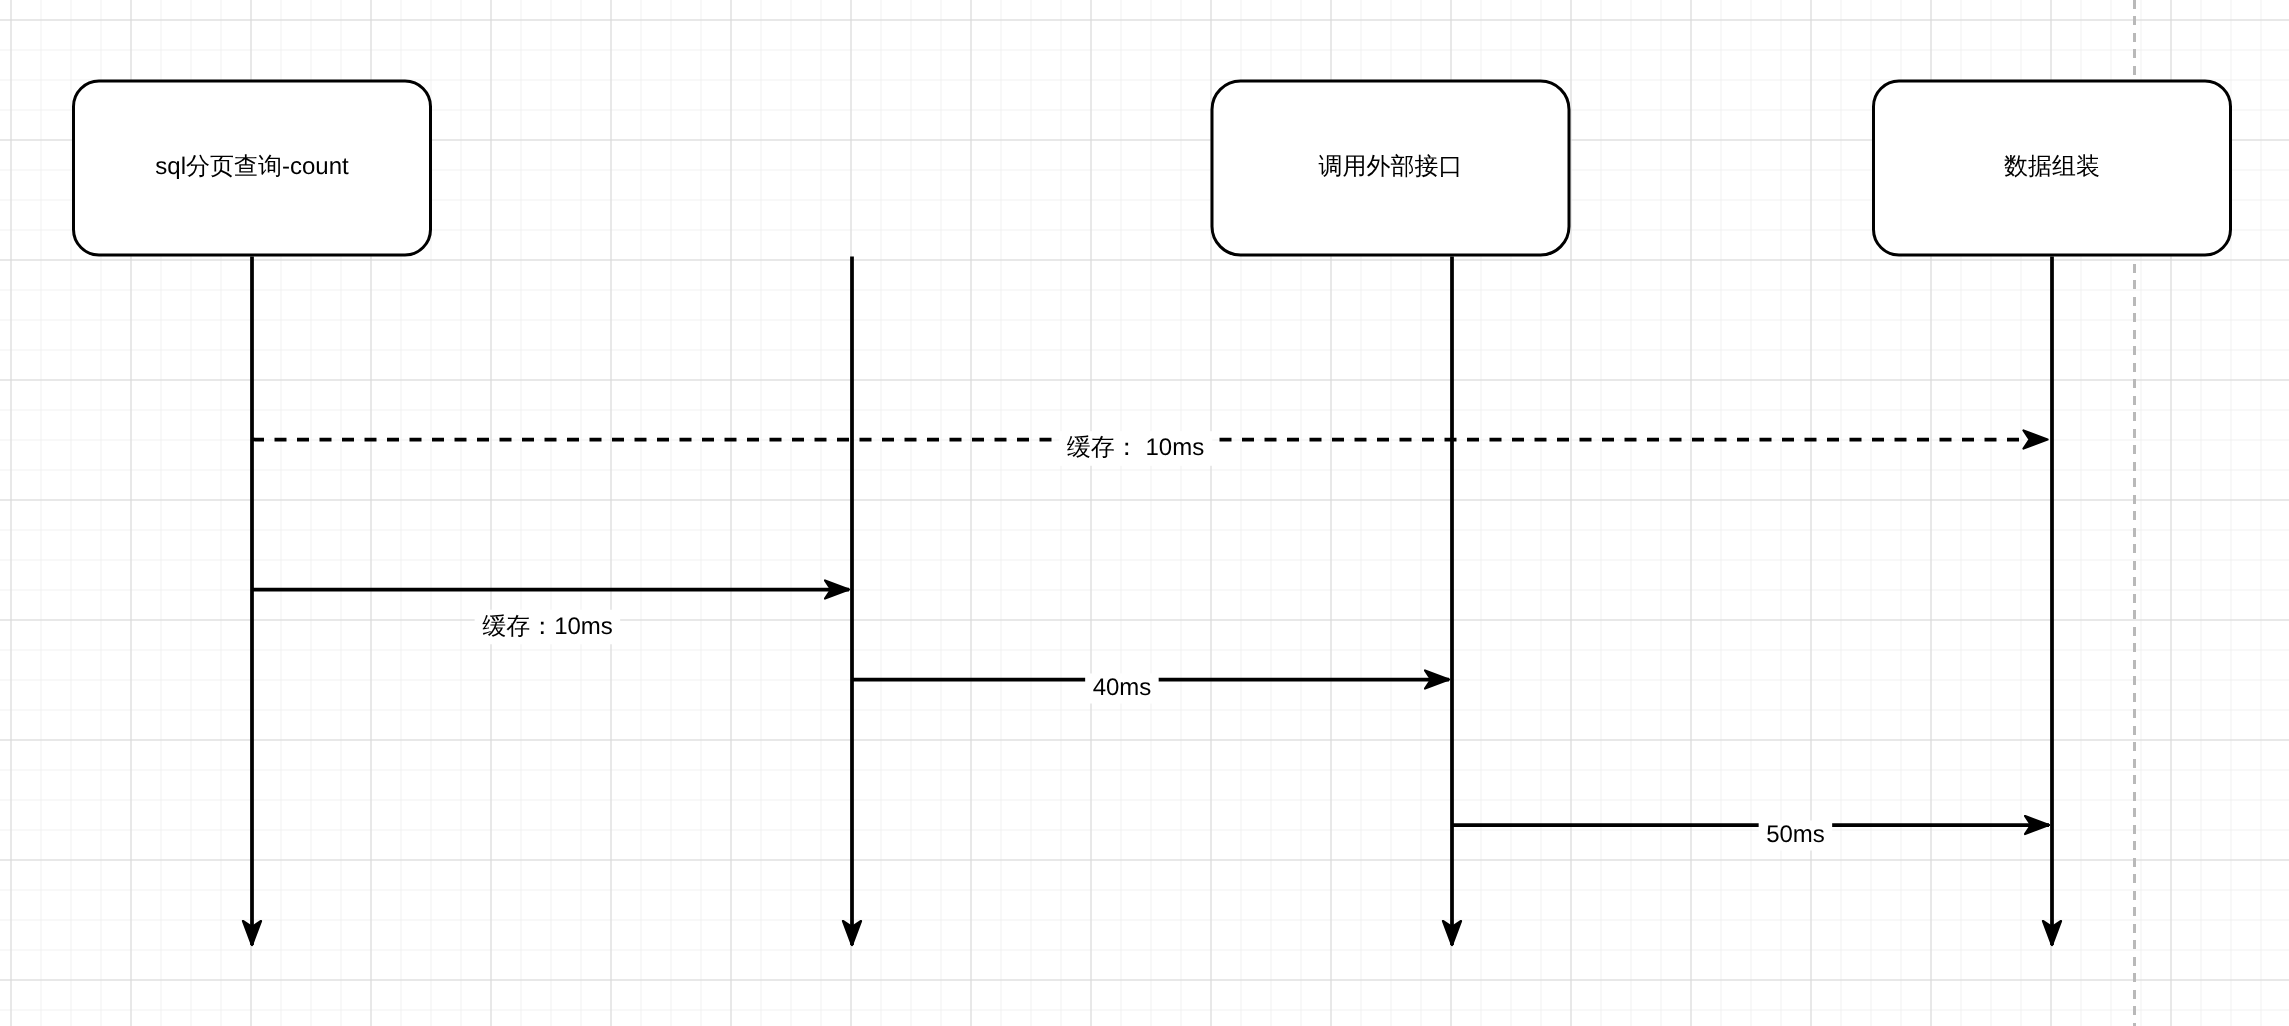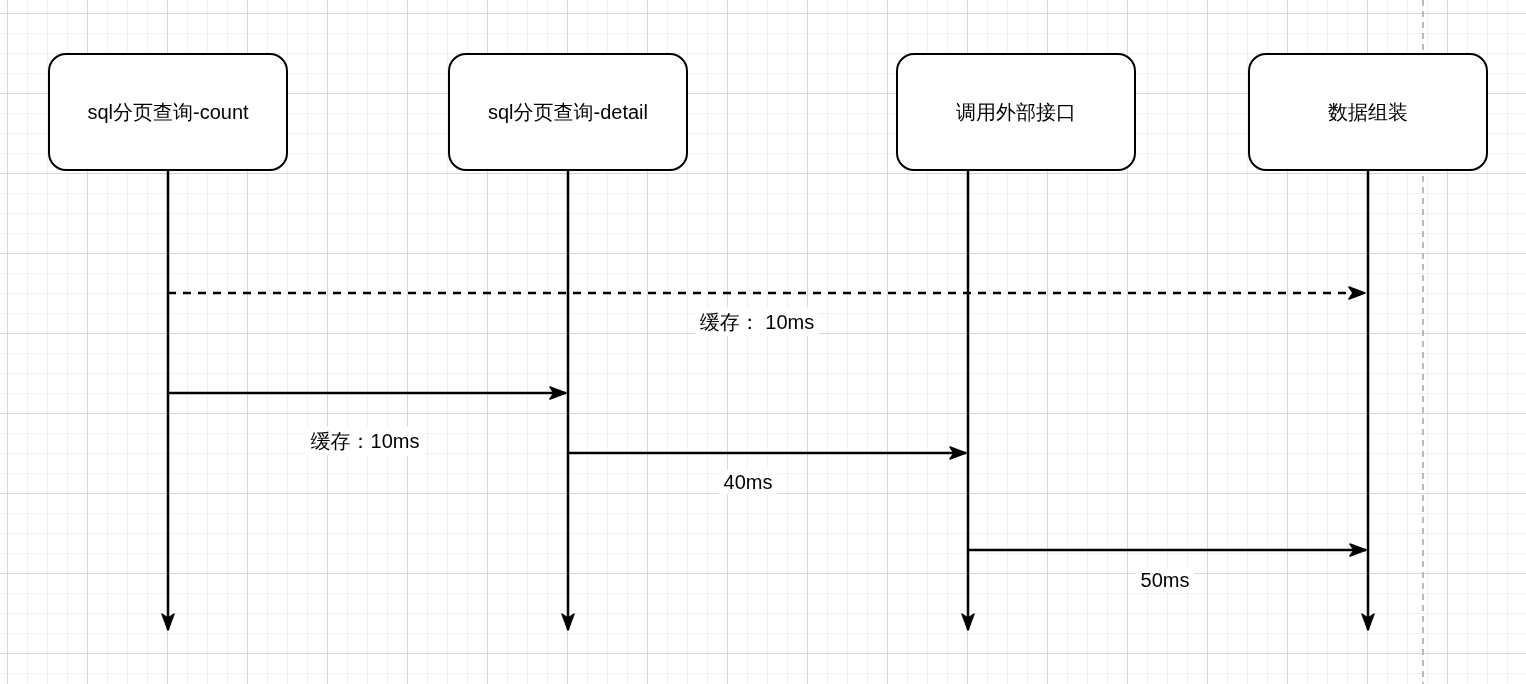--- a/index.html
+++ b/index.html
@@ -44,43 +44,42 @@
     position: absolute;
     top: 53px;
     width: 240px;
     height: 118px;
     background: #ffffff;
     border: 2.5px solid #000000;
     border-radius: 18px;
     display: flex;
     align-items: center;
     justify-content: center;
-    font-size: 20px;
+    font-size: 16px;
     line-height: 1.25;
     text-align: center;
     cursor: default;
   }
   .actor-1 { left: 48px; }
   .actor-2 { left: 448px; }
-  .actor-3 { left: 896px; }
+  .actor-3 { left: 807px; border-radius: 20px; }
   .actor-4 { left: 1248px; }
   .msg-label {
     position: absolute;
     transform: translate(-50%, -50%);
     background: #ffffff;
     padding: 1px 5px;
-    font-size: 20px;
+    font-size: 16px;
     white-space: nowrap;
     cursor: default;
-    margin-top: 23px;
   }
   .msg-label-1 { left: 757px; top: 299px; }
   .msg-label-2 { left: 365px; top: 418px; }
   .msg-label-3 { left: 748px; top: 459px; }
-  .msg-label-4 { left: 1165px; top: 557px; }
+  .msg-label-4 { left: 1197px; top: 557px; }
 </style>
 </head>
 <body>
 
 <div class="canvas">
 
   <div class="page-break"></div>
 
   <svg class="links" width="1526" height="684" viewBox="0 0 1526 684">
     <defs>
@@ -96,23 +95,20 @@
 
     <line x1="168" y1="293" x2="1365" y2="293" stroke="#000000" stroke-width="2.5" stroke-dasharray="8 7" marker-end="url(#arrow)"></line>
     <line x1="168" y1="393" x2="566" y2="393" stroke="#000000" stroke-width="2.5" marker-end="url(#arrow)"></line>
     <line x1="568" y1="453" x2="966" y2="453" stroke="#000000" stroke-width="2.5" marker-end="url(#arrow)"></line>
     <line x1="968" y1="550" x2="1366" y2="550" stroke="#000000" stroke-width="2.5" marker-end="url(#arrow)"></line>
   </svg>
 
   <div class="actor actor-1">
     <span>sql分页查询-count</span>
   </div>
-  <div class="actor actor-2">
-    <span>sql分页查询-detail</span>
-  </div>
   <div class="actor actor-3">
     <span>调用外部接口</span>
   </div>
   <div class="actor actor-4">
     <span>数据组装</span>
   </div>
 
   <div class="msg-label msg-label-1">缓存： 10ms</div>
   <div class="msg-label msg-label-2">缓存：10ms</div>
   <div class="msg-label msg-label-3">40ms</div>

